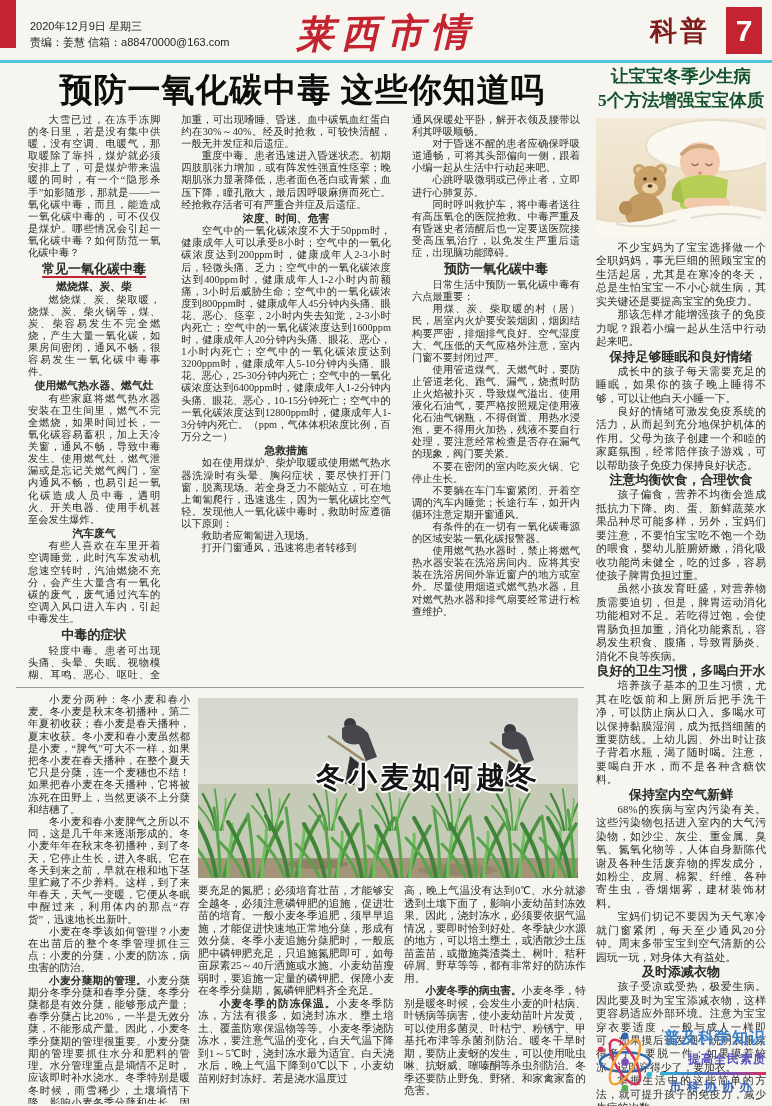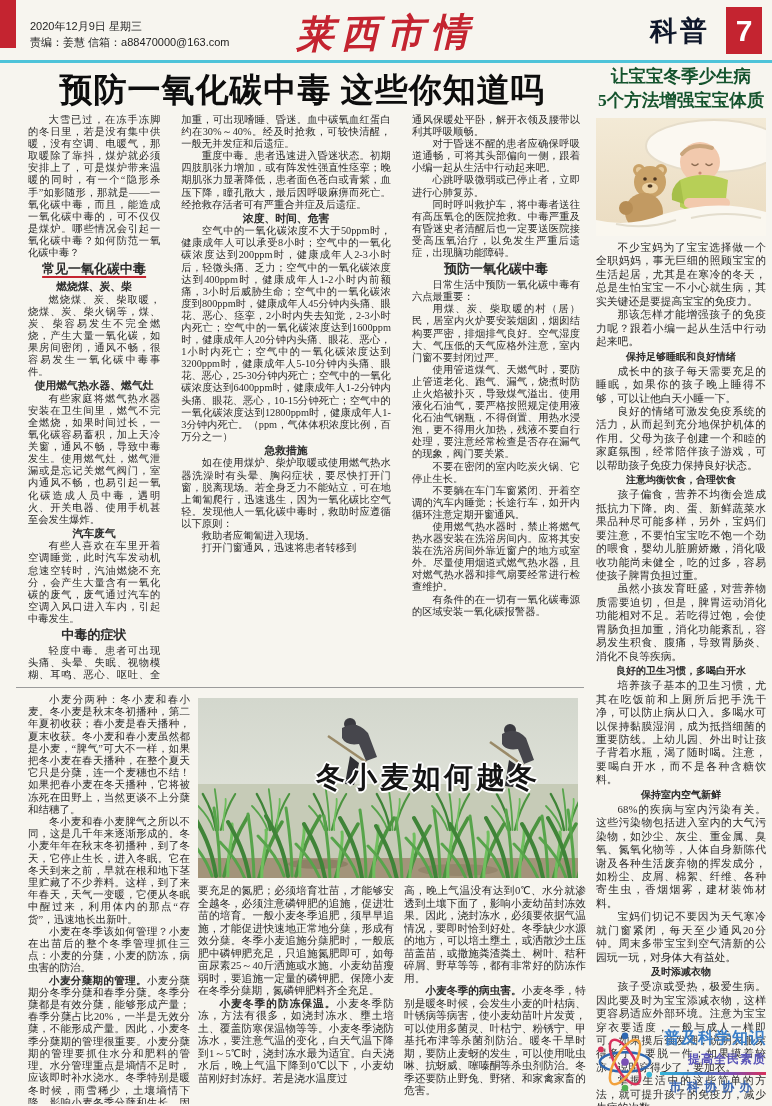--- a/index.html
+++ b/index.html
@@ -4,21 +4,21 @@
 <style>
   html,body{margin:0;padding:0;background:#d8d5cf;}
   .page{position:relative;width:772px;height:1106px;margin:0 auto;background:#f7f5ef;
         font-family:"Liberation Serif",serif;color:#2b2b2b;overflow:hidden;text-decoration:underline;}
   
   .red-bar{position:absolute;left:0;top:10;width:16px;height:48px;background:#c42430;}
   .date-block{position:absolute;left:30px;top:18px;font-size:11px;line-height:16px;color:#1e1e1e;
               font-family:"Liberation Sans",sans-serif;}
   .masthead{position:absolute;left:0;right:0;top:8px;text-align:center;font-size:38px;font-weight:900;
             font-style:italic;color:#c42430;letter-spacing:7px;transform:rotate(-1deg);}
-  .section-label{position:absolute;right:62px;top:13px;font-size:27px;font-weight:700;letter-spacing:3px;color:#0f172a;}
+  .section-label{position:absolute;right:62px;top:13px;font-size:27px;font-weight:700;letter-spacing:3px;color:#7f1d1d;}
   .page-num{position:absolute;right:10px;top:7px;width:36px;height:47px;background:#c42430;color:#fff;
             font-size:30px;font-weight:700;display:flex;align-items:center;justify-content:center;
             font-family:"Liberation Sans",sans-serif;}
   .cyan-rule{position:absolute;left:0;top:60px;width:772px;height:3px;background:#4ec3d9;}
   
   .headline{position:absolute;left:24px;top:68px;width:556px;text-align:center;font-size:33px;
             font-weight:700;letter-spacing:1px;color:#0d0d0d;}
   
   .top-cols{position:absolute;left:28px;top:114px;width:552px;height:566px;display:flex;gap:21px;}
   .tcol{font-size:10.3px;line-height:12.1px;text-align:justify;overflow:hidden;height:100%;}
@@ -38,21 +38,21 @@
   .wheat-photo{position:absolute;left:198px;top:698px;width:380px;height:180px;overflow:hidden;}
   .wheat-title{position:absolute;left:118px;top:60px;font-size:29px;font-weight:700;color:#141414;letter-spacing:3px;
                text-shadow:-2px 0 #fff,2px 0 #fff,0 -2px #fff,0 2px #fff,-1px -1px #fff,1px 1px #fff,-1px 1px #fff,1px -1px #fff;}
   .bcolB{position:absolute;left:198px;top:884px;width:196px;height:222px;font-size:10.7px;line-height:12.5px;text-align:justify;overflow:hidden;}
   .bcolC{position:absolute;left:404px;top:884px;width:182px;height:222px;font-size:10.7px;line-height:12.5px;text-align:justify;overflow:hidden;}
   
   .sidebar{position:absolute;left:596px;top:64px;width:170px;}
   .sb-title{font-size:17.5px;font-weight:700;line-height:24px;text-align:center;color:#14532d;}
   .sb-photo{margin-top:6px;width:170px;height:118px;}
   .sb-text{margin-top:5px;font-size:10.8px;line-height:13.45px;text-align:justify;}
-  .sb-text .par.h2{font-size:10px;line-height:16px;}
+  .sb-text .par.h2{font-size:13px;line-height:16px;}
   
   .logo-block{position:absolute;left:596px;top:1022px;width:170px;height:80px;display:flex;align-items:center;gap:6px;
               font-family:"Liberation Sans",sans-serif;}
   .logo-text{flex:1;}
   .logo-l1{font-size:16px;font-weight:700;color:#3b7fc9;text-align:right;letter-spacing:1px;}
   .logo-l2{font-size:12px;font-weight:700;color:#5a55b8;text-align:right;letter-spacing:1px;margin-top:2px;}
   .logo-rule{height:3px;margin-top:4px;background:linear-gradient(90deg,#37b6d9,#3b7fc9,#7a4fb5,#d8315b);}
   .logo-org{margin-top:4px;font-size:12.5px;font-weight:700;color:#3b66b3;text-align:center;letter-spacing:5px;}
 </style>
 </head>
@@ -99,22 +99,22 @@
         <div class="par pc">通风保暖处平卧，解开衣领及腰带以利其呼吸顺畅。</div>
         <div class="par p">对于昏迷不醒的患者应确保呼吸道通畅，可将其头部偏向一侧，跟着小编一起从生活中行动起来吧。</div>
         <div class="par p">心跳呼吸微弱或已停止者，立即进行心肺复苏。</div>
         <div class="par p">同时呼叫救护车，将中毒者送往有高压氧仓的医院抢救。中毒严重及有昏迷史者清醒后也一定要送医院接受高压氧治疗，以免发生严重后遗症，出现脑功能障碍。</div>
         <div class="par h1">预防一氧化碳中毒</div>
         <div class="par p">日常生活中预防一氧化碳中毒有六点最重要：</div>
         <div class="par p">用煤、炭、柴取暖的村（居）民，居室内火炉要安装烟囱，烟囱结构要严密，排烟排气良好。空气湿度大、气压低的天气应格外注意，室内门窗不要封闭过严。</div>
         <div class="par p">使用管道煤气、天燃气时，要防止管道老化、跑气、漏气，烧煮时防止火焰被扑灭，导致煤气溢出。使用液化石油气，要严格按照规定使用液化石油气钢瓶，不得倒置、用热水浸泡，更不得用火加热，残液不要自行处理，要注意经常检查是否存在漏气的现象，阀门要关紧。</div>
         <div class="par p">不要在密闭的室内吃炭火锅、它停止生长。</div>
         <div class="par p">不要躺在车门车窗紧闭、开着空调的汽车内睡觉；长途行车，如开内循环注意定期开窗通风。</div>
+        <div class="par p">有条件的在一切有一氧化碳毒源的区域安装一氧化碳报警器。</div>
         <div class="par p">使用燃气热水器时，禁止将燃气热水器安装在洗浴房间内。应将其安装在洗浴房间外靠近窗户的地方或室外。尽量使用烟道式燃气热水器，且对燃气热水器和排气扇要经常进行检查维护。</div>
-        <div class="par p">有条件的在一切有一氧化碳毒源的区域安装一氧化碳报警器。</div>
       </div>
   </div>
 
   <div class="hr-divider"></div>
 
   <div class="bcolA">
       <div class="par p">小麦分两种：冬小麦和春小麦。冬小麦是秋末冬初播种，第二年夏初收获；春小麦是春天播种，夏末收获。冬小麦和春小麦虽然都是小麦，“脾气”可大不一样，如果把冬小麦在春天播种，在整个夏天它只是分蘖，连一个麦穗也不结！如果把春小麦在冬天播种，它将被冻死在田野上，当然更谈不上分蘖和结穗了。</div>
       <div class="par p">冬小麦和春小麦脾气之所以不同，这是几千年来逐渐形成的。冬小麦年年在秋末冬初播种，到了冬天，它停止生长，进入冬眠。它在冬天到来之前，早就在根和地下茎里贮藏了不少养料。这样，到了来年春天，天气一变暖，它便从冬眠中醒过来，利用体内的那点“存货”，迅速地长出新叶。</div>
       <div class="par p">小麦在冬季该如何管理？小麦在出苗后的整个冬季管理抓住三点：小麦的分蘖，小麦的防冻，病虫害的防治。</div>
       <div class="par p"><b>小麦分蘖期的管理。</b>小麦分蘖期分冬季分蘖和春季分蘖。冬季分蘖都是有效分蘖，能够形成产量；春季分蘖占比20%，一半是无效分蘖，不能形成产量。因此，小麦冬季分蘖期的管理很重要。小麦分蘖期的管理要抓住水分和肥料的管理。水分管理重点是墒情不足时，应该即时补水浇水。冬季特别是暖冬时候，雨雪稀少，土壤墒情下降，影响小麦冬季分蘖和生长。因此，在20～30天没有下雨雪，土壤干燥，墒情下降，就要即时浇水，补充水分，促进分蘖和生长。小麦幼苗期是营养生长，需</div>

